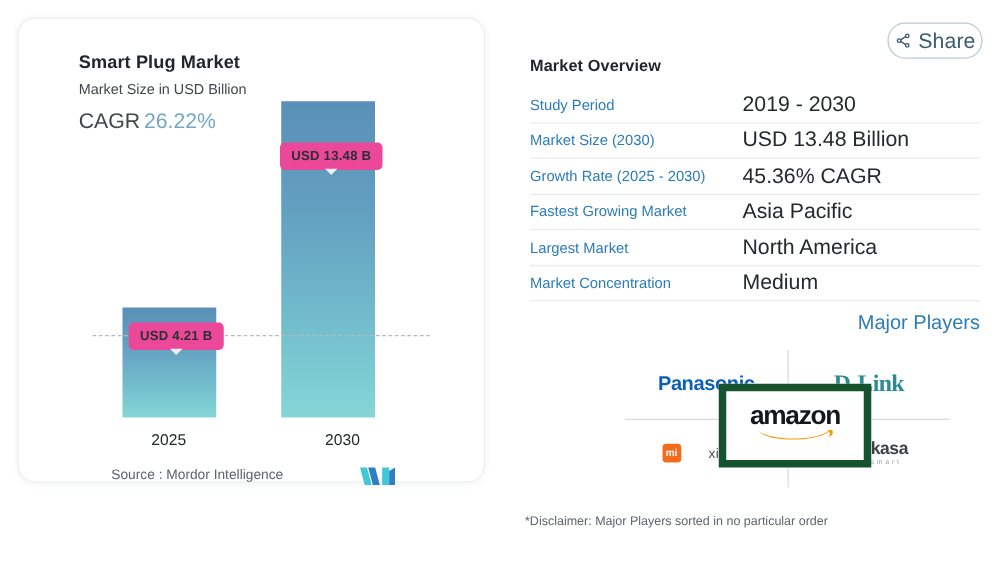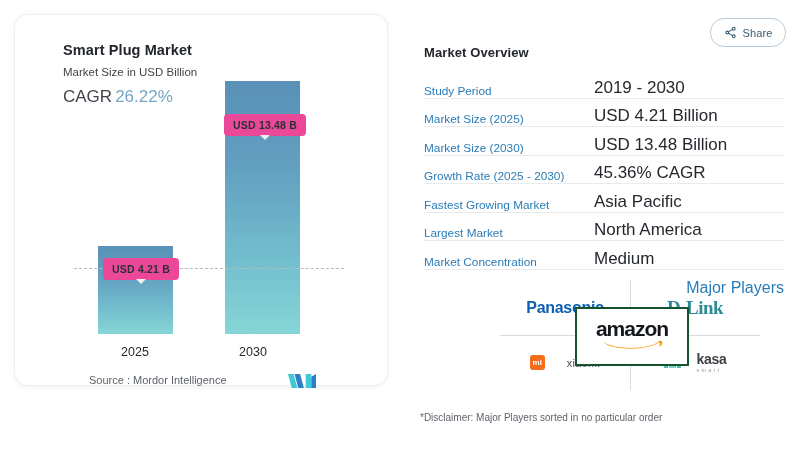--- a/index.html
+++ b/index.html
@@ -29,21 +29,21 @@
     border: 1.3px solid #b9cbd8;
     border-radius: 14px;
     background: #ffffff;
     display: flex;
     align-items: center;
     justify-content: center;
     gap: 6px;
     cursor: pointer;
   }
   .share-btn .share-label {
-    font-size: 11px;
+    font-size: 17px;
     color: #3b5c70;
     letter-spacing: .1px;
   }
   .share-icon { display:block; width:13px; height:13px; }
   
   .chart-panel {
     position: absolute;
     left: 14px;
     top: 14px;
     width: 374px;
@@ -143,21 +143,21 @@
   .badge-2030 { left: 210px; top: 100px; }
   .xtick {
     position: absolute;
     top: 331px;
     width: 90px;
     text-align: center;
     font-size: 12.5px;
     color: #23282e;
   }
   .xtick-2025 { left: 76px; }
-  .xtick-2030 { left: 194px; }
+  .xtick-2030 { left: 215px; }
   .source {
     position: absolute;
     left: 75px;
     top: 360px;
     font-size: 11px;
     color: #5e646b;
   }
   .mi-logo {
     position: absolute;
     left: 274px;
@@ -174,21 +174,21 @@
   }
   .overview-title {
     font-size: 13px;
     font-weight: bold;
     color: #22262b;
     margin-bottom: 10px;
     letter-spacing: .1px;
   }
   .ov-row {
     display: flex;
-    align-items: flex-end;
+    align-items: center;
     height: 27.5px;
     border-bottom: 1px solid #e9ebed;
   }
   .ov-row:last-child { border-bottom: none; }
   .ov-label {
     width: 170px;
     font-size: 11.8px;
     color: #2b7cb8;
     flex: 0 0 170px;
   }
@@ -292,21 +292,21 @@
     display: block;
     margin-top: 1px;
   }
   .amazon-box {
     position: absolute;
     left: 75px;
     top: 27px;
     width: 110px;
     height: 55px;
     background: #ffffff;
-    border: 2px solid #14532d;
+    border: 6px solid #14532d;
     display: flex;
     flex-direction: column;
     align-items: center;
     justify-content: center;
   }
   .amazon-word {
     font-size: 21px;
     font-weight: bold;
     color: #14181c;
     letter-spacing: -1px;
@@ -370,24 +370,20 @@
       </svg>
     </span>
   </div>
 
   <div class="overview">
     <div class="overview-title">Market Overview</div>
 
     <div class="ov-row">
       <div class="ov-label">Study Period</div>
       <div class="ov-value">2019 - 2030</div>
-    </div>
-    <div class="ov-row">
-      <div class="ov-label">Market Size (2025)</div>
-      <div class="ov-value">USD 4.21 Billion</div>
     </div>
     <div class="ov-row">
       <div class="ov-label">Market Size (2030)</div>
       <div class="ov-value">USD 13.48 Billion</div>
     </div>
     <div class="ov-row">
       <div class="ov-label">Growth Rate (2025 - 2030)</div>
       <div class="ov-value">45.36% CAGR</div>
     </div>
     <div class="ov-row">

